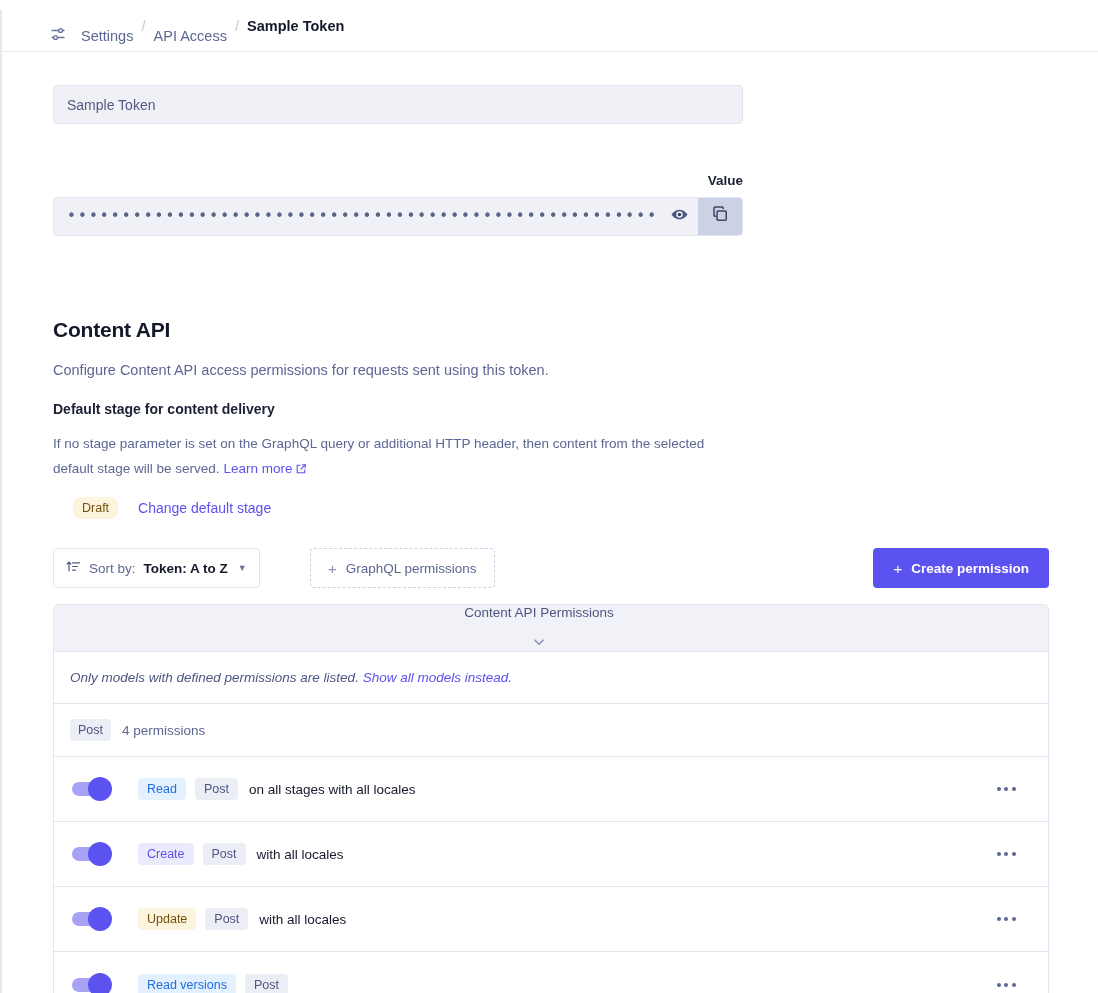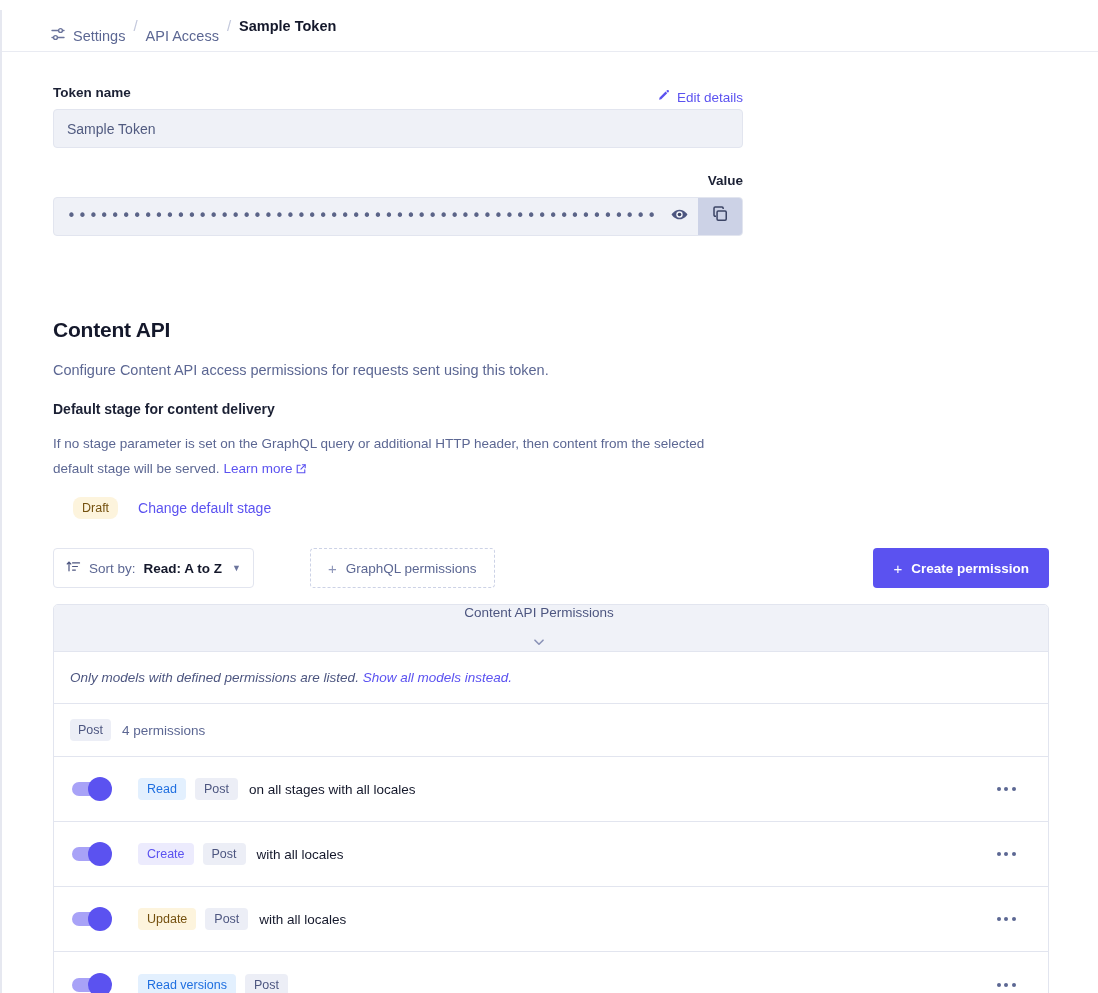--- a/index.html
+++ b/index.html
@@ -26,21 +26,21 @@
   
   .topbar {
     position:absolute; left:2px; top:0; right:0; height:52px;
     border-bottom:1px solid #e9ebf2;
     display:flex; align-items:center;
     padding-left:48px;
   }
   .crumbs { display:flex; align-items:center; gap:8px; font-size:14.5px; }
   .crumb-link {
     color:#5c6793; text-decoration:none; cursor:pointer;
-    display:flex; align-items:center; gap:7px;margin-top:20px;
+    display:flex; align-items:center; gap:15px;margin-top:20px;
   }
   .crumb-sep { color:#c3c8dc; font-size:15px; }
   .crumb-current { color:#14182b; font-weight:700; }
   .sliders-icon { display:block; }
 
   
   .content { position:absolute; left:2px; top:52px; width:1096px; }
 
   .field-label {
     font-size:13.5px; font-weight:700; color:#1b2034;
@@ -226,31 +226,20 @@
       <span class="crumb-sep">/</span>
       <span class="crumb-link">API Access</span>
       <span class="crumb-sep">/</span>
       <span class="crumb-current">Sample Token</span>
     </div>
   </div>
 
   <div class="content">
 
     <div class="token-name-block">
-      <div class="row-between">
-        <div class="field-label">Token name</div>
-        <div class="edit-details">
-          <span>
-            <svg width="13" height="13" viewBox="0 0 16 16" fill="#5b52f0">
-              <path d="M12.3 1.6a1.4 1.4 0 0 1 2 2l-.9.9-2-2 .9-.9zM10.6 3.2l2 2-7.4 7.4-2.6.6.6-2.6 7.4-7.4z"></path>
-            </svg>
-          </span>
-          <span>Edit details</span>
-        </div>
-      </div>
       <div class="readonly-input">
         <span>Sample Token</span>
       </div>
     </div>
 
     <div class="value-block">
       <div class="field-label">Value</div>
       <div class="value-wrap">
         <span class="dots">••••••••••••••••••••••••••••••••••••••••••••••••••••••••••••••••••••••••••••••••••••••••••••••••••••••••••••</span>
         <span class="eye-btn">
@@ -296,21 +285,21 @@
       <div class="btn-sort">
         <span>
           <svg width="15" height="15" viewBox="0 0 16 16" fill="none" stroke="#4d5680" stroke-width="1.3" stroke-linecap="round">
             <path d="M3.2 12.6V3.4M1.3 5.3L3.2 3.3l1.9 2"></path>
             <line x1="7" y1="4.2" x2="14.4" y2="4.2"></line>
             <line x1="7" y1="8" x2="12.2" y2="8"></line>
             <line x1="7" y1="11.8" x2="10" y2="11.8"></line>
           </svg>
         </span>
         <span class="sort-label">Sort by:</span>
-        <span class="sort-value">Read: A to Z</span>
+        <span class="sort-value">Token: A to Z</span>
         <span class="caret">▼</span>
       </div>
 
       <div class="btn-filter">
         <span class="plus-muted">+</span>
         <span>GraphQL permissions</span>
       </div>
 
       <button class="btn-create">
         <span class="plus-white">+</span>

